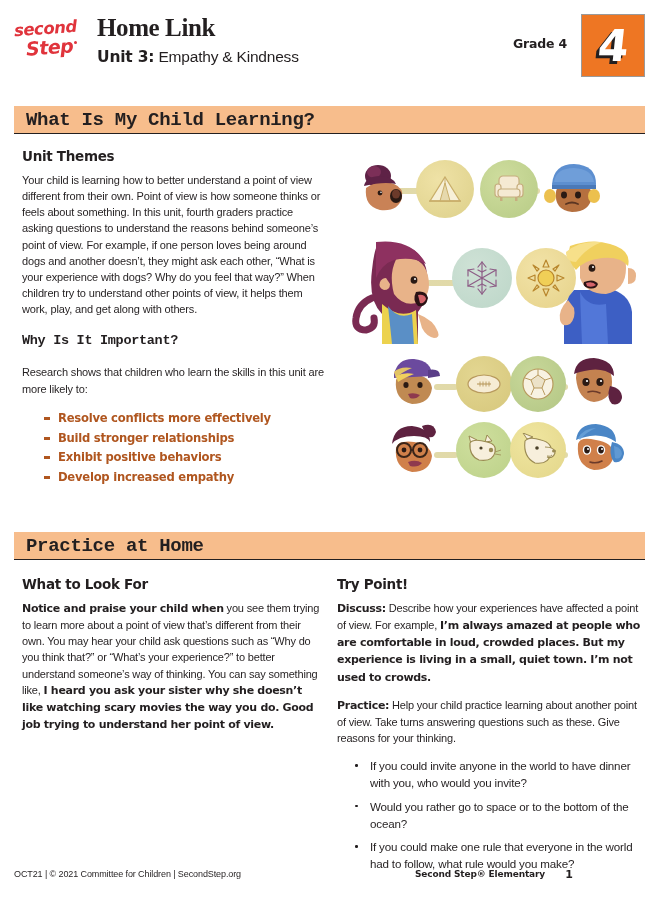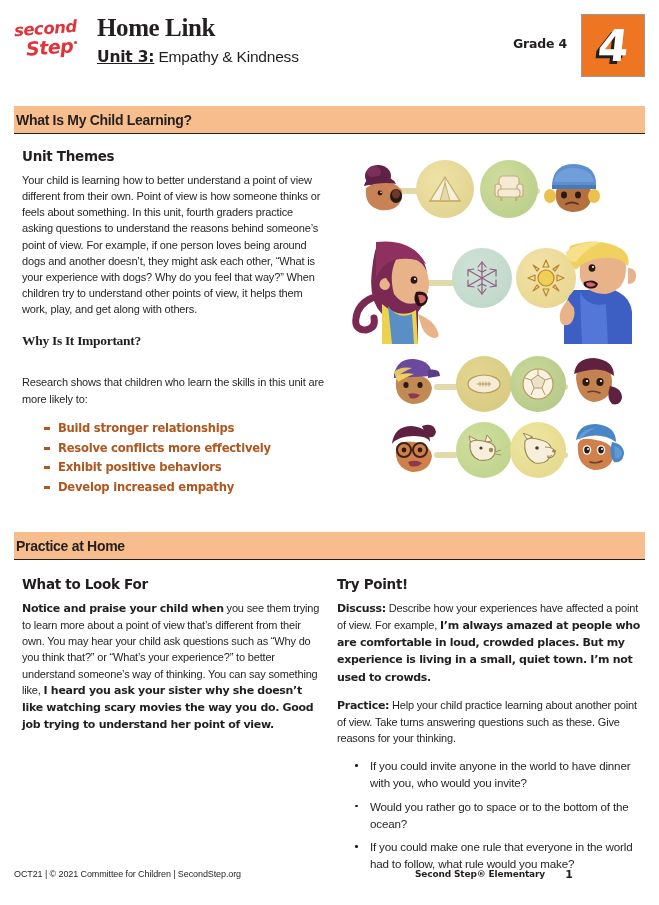--- a/index.html
+++ b/index.html
@@ -73,21 +73,20 @@
   }
   .doc-subtitle {
     margin-top: 5px;
     font-size: 15.5px;
     color: #231f20;
     letter-spacing: -0.2px;
   }
   .doc-subtitle b {
     font-family: "DejaVu Sans", sans-serif;
     font-weight: bold;
-    text-decoration: underline;
   }
 
   .grade-label {
     position: absolute;
     right: 92px; top: 36px;
     font-family: "DejaVu Sans", sans-serif;
     font-weight: bold;
     font-size: 12.5px;
     letter-spacing: -0.2px;
     color: #231f20;
@@ -117,24 +116,24 @@
     position: absolute;
     left: 14px;
     width: 631px;
     height: 28px;
     background: #f7bd8c;
     border-bottom: 1.5px solid #231f20;
     display: flex;
     align-items: center;
   }
   .banner-title {
-    margin-left: 2px;
-    font-family: Liberation Sans, sans-serif;
-    font-weight: bold;
-    font-size: 14px;
+    margin-left: 12px;
+    font-family: Liberation Mono, monospace;
+    font-weight: bold;
+    font-size: 19px;
     letter-spacing: -0.3px;
     color: #231f20;
   }
   #banner-learning { top: 106px; }
   #banner-practice { top: 532px; }
 
   
   .sec1 {
     position: absolute;
     left: 0; top: 148px;
@@ -155,26 +154,26 @@
     margin-bottom: 8px;
   }
   .body-text {
     font-size: 11px;
     line-height: 1.47;
     letter-spacing: -0.15px;
     color: #231f20;
   }
   .subhead-2 {
     margin-top: 16px;
-    font-family: Liberation Serif, serif;
+    font-family: Liberation Mono, monospace;
     font-weight: bold;
     font-size: 13.5px;
     letter-spacing: -0.3px;
     color: #231f20;
-    margin-bottom: 25px;
+    margin-bottom: 16px;
   }
   .bullets {
     margin-top: 13px;
     margin-left: 22px;
     list-style: none;
   }
   .bullets li {
     position: relative;
     padding-left: 14px;
     margin-bottom: 3px;
@@ -337,22 +336,22 @@
   <div class="sec1">
 
     <div class="col-left">
       <div class="subhead">Unit Themes</div>
       <div class="body-text">Your child is learning how to better understand a point of view different from their own. Point of view is how someone thinks or feels about something. In this unit, fourth graders practice asking questions to understand the reasons behind someone’s point of view. For example, if one person loves being around dogs and another doesn’t, they might ask each other, “What is your experience with dogs? Why do you feel that way?” When children try to understand other points of view, it helps them work, play, and get along with others.</div>
 
       <div class="subhead-2">Why Is It Important?</div>
       <div class="body-text">Research shows that children who learn the skills in this unit are more likely to:</div>
 
       <ul class="bullets">
+        <li>Resolve conflicts more effectively</li>
         <li>Build stronger relationships</li>
-        <li>Resolve conflicts more effectively</li>
         <li>Exhibit positive behaviors</li>
         <li>Develop increased empathy</li>
       </ul>
     </div>
 
     <div class="illus">
 
       <div class="illus-row" style="top:2px;height:78px;">
         <div class="bubble-link" style="left:56px;top:36px;width:30px;"></div>
         <div class="bubble-link" style="left:176px;top:36px;width:30px;"></div>

